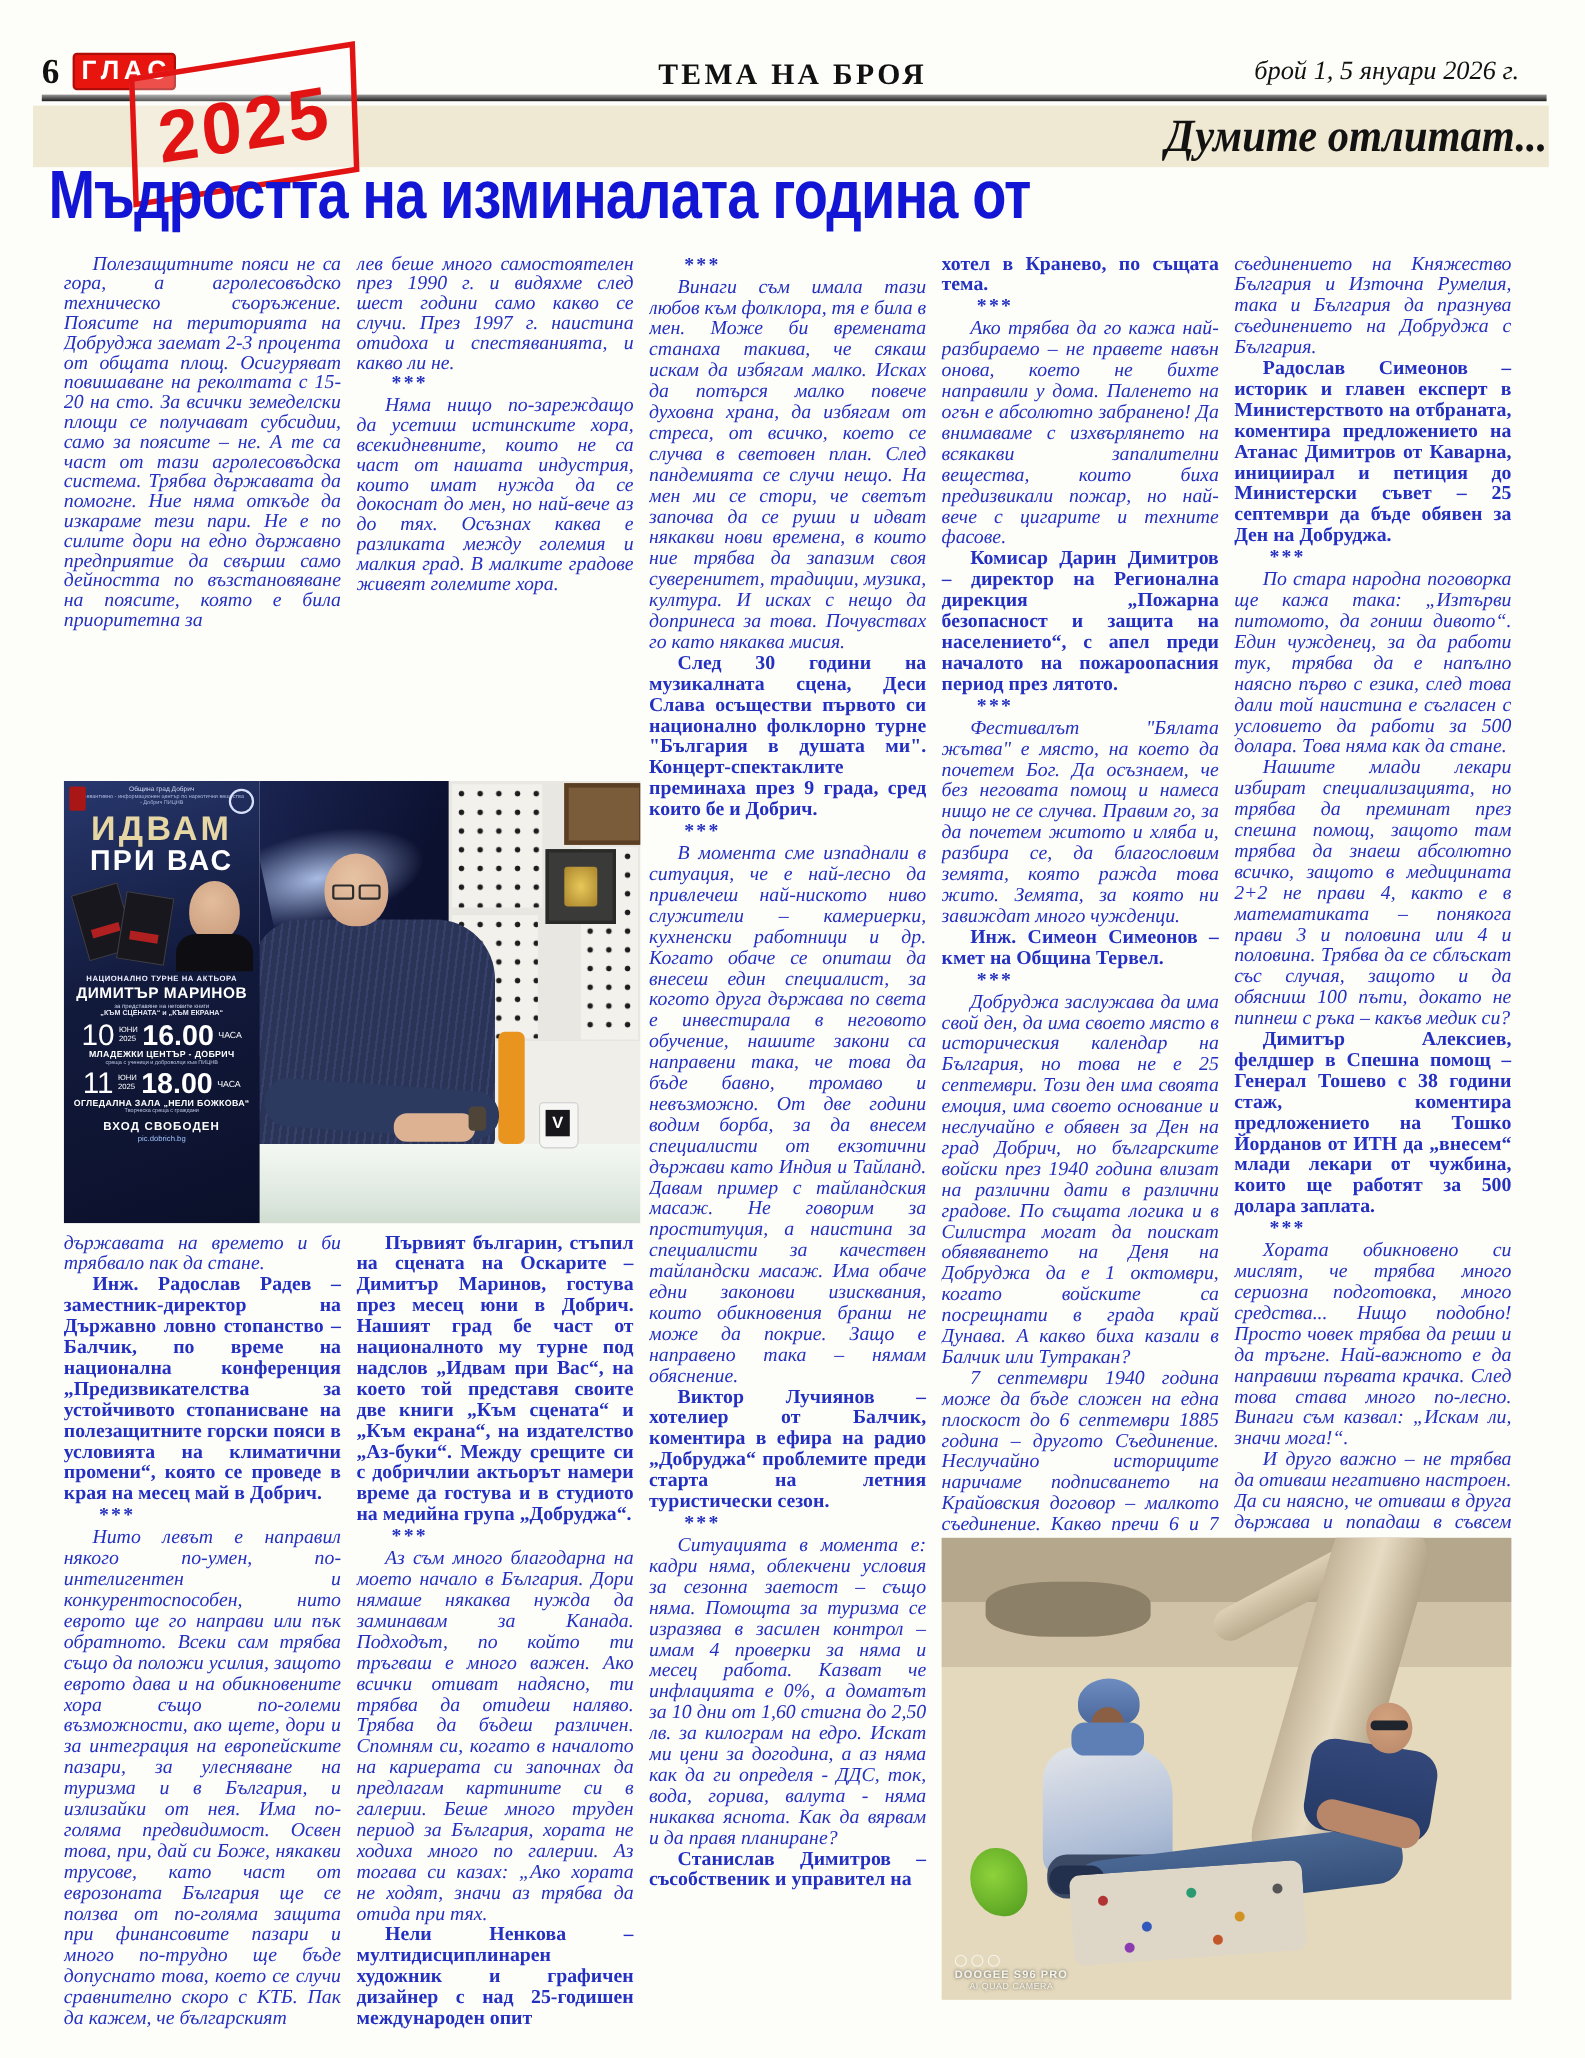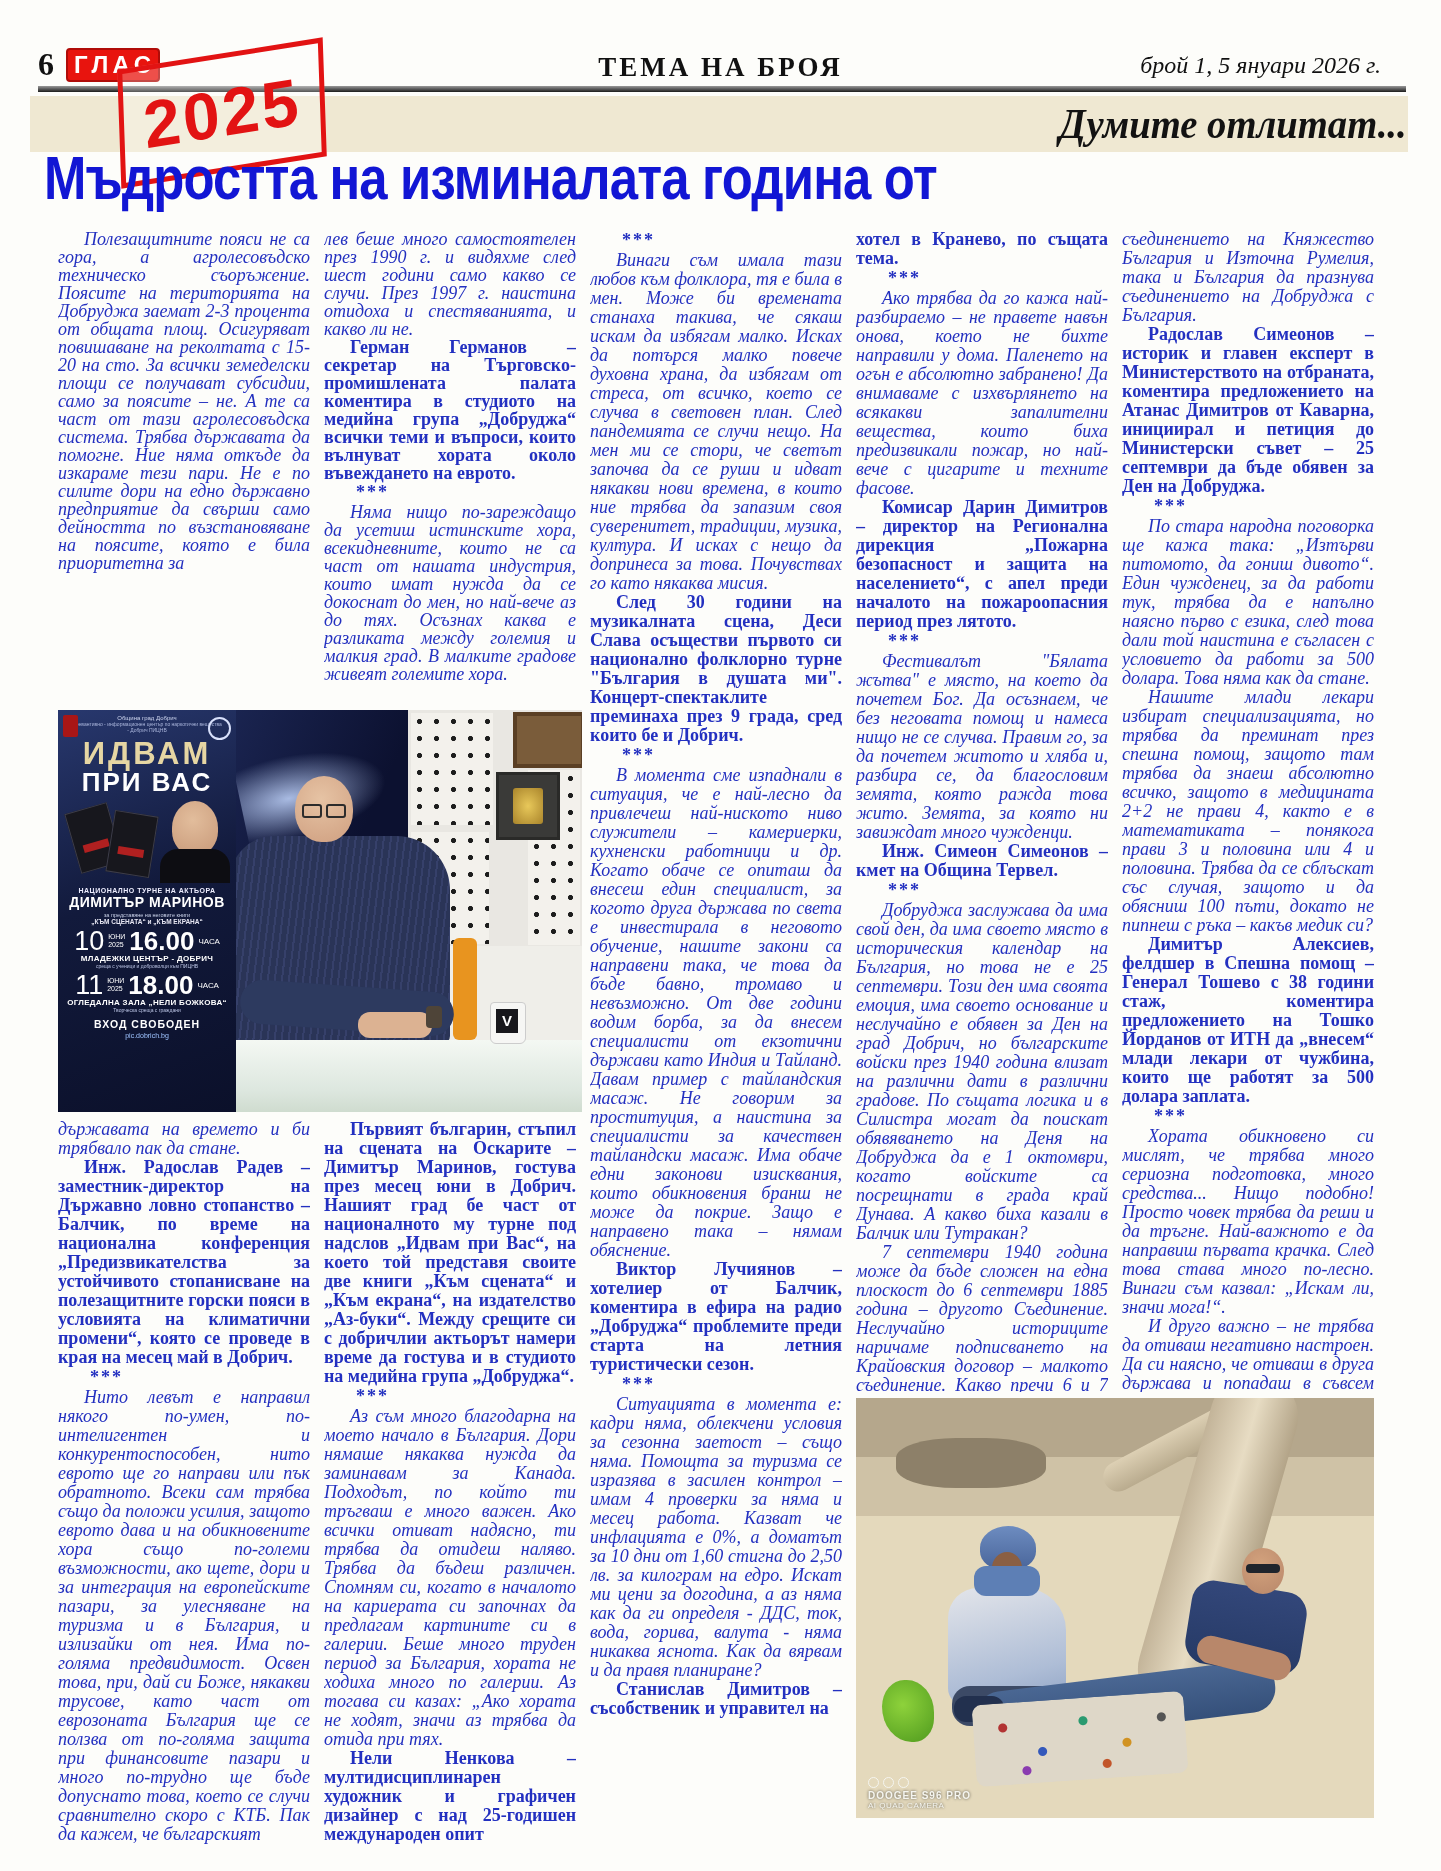--- a/index.html
+++ b/index.html
@@ -162,21 +162,21 @@
           radial-gradient(circle at 52% 28%,#2a9a70 4px,transparent 5px),
           radial-gradient(circle at 72% 58%,#d19222 4px,transparent 5px),
           radial-gradient(circle at 89% 30%,#555 4px,transparent 5px),
           radial-gradient(circle at 24% 84%,#8a3bb0 4px,transparent 5px),
           radial-gradient(circle at 62% 82%,#c2552a 4px,transparent 5px);}
   .ph2-wm{position:absolute;left:12px;bottom:8px;color:#f5f5ef;
         font-family:"Liberation Sans",sans-serif;text-shadow:0 0 3px rgba(0,0,0,.65);}
   .wm-circles{display:flex;gap:4px;margin-bottom:2px;}
   .wm-circles i{display:block;width:9px;height:9px;border:1.5px solid #f5f5ef;border-radius:50%;}
   .wm-l1{font-size:10px;font-weight:bold;letter-spacing:1px;}
-  .wm-l2{font-size:8px;letter-spacing:.5px;}
+  .wm-l2{font-size:8px;letter-spacing:.5px;text-align:center;}
 </style>
 </head>
 <body>
 
 <div class="pagenum">6</div>
 <div class="logo">
   <span>Г</span>
     <span>Л</span>
     <span>А</span>
     <span>С</span>
@@ -190,21 +190,20 @@
     <span>2025</span>
   </div>
 <div class="headline">Мъдростта на изминалата година от</div>
 
 <div class="columns">
   <div class="block" id="c1t">
       <p class="para quote">Полезащитните пояси не са гора, а агролесовъдско техническо съоръжение. Поясите на територията на Добруджа заемат 2-3 процента от общата площ. Осигуряват повишаване на реколтата с 15-20 на сто. За всички земеделски площи се получават субсидии, само за поясите – не. А те са част от тази агролесовъдска система. Трябва държавата да помогне. Ние няма откъде да изкараме тези пари. Не е по силите дори на едно държавно предприятие да свърши само дейността по възстановяване на поясите, която е била приоритетна за</p>
     </div>
   <div class="block" id="c2t">
       <p class="para quote_cont">лев беше много самостоятелен през 1990 г. и видяхме след шест години само какво се случи. През 1997 г. наистина отидоха и спестяванията, и какво ли не.</p>
-      <p class="para attr">Герман Германов – секретар на Търговско-промишлената палата коментира в студиото на медийна група „Добруджа“ всички теми и въпроси, които вълнуват хората около въвеждането на еврото.</p>
       <p class="para sep">***</p>
       <p class="para quote">Няма нищо по-зареждащо да усетиш истинските хора, всекидневните, които не са част от нашата индустрия, които имат нужда да се докоснат до мен, но най-вече аз до тях. Осъзнах каква е разликата между големия и малкия град. В малките градове живеят големите хора.</p>
     </div>
   <div class="block" id="c1b">
       <p class="para quote_cont">държавата на времето и би трябвало пак да стане.</p>
       <p class="para attr">Инж. Радослав Радев – заместник-директор на Държавно ловно стопанство – Балчик, по време на национална конференция „Предизвикателства за устойчивото стопанисване на полезащитните горски пояси в условията на климатични промени“, която се проведе в края на месец май в Добрич.</p>
       <p class="para sep">***</p>
       <p class="para quote">Нито левът е направил някого по-умен, по-интелигентен и конкурентоспособен, нито еврото ще го направи или пък обратното. Всеки сам трябва също да положи усилия, защото еврото дава и на обикновените хора също по-големи възможности, ако щете, дори и за интеграция на европейските пазари, за улесняване на туризма и в България, и излизайки от нея. Има по-голяма предвидимост. Освен това, при, дай си Боже, някакви трусове, като част от еврозоната България ще се ползва от по-голяма защита при финансовите пазари и много по-трудно ще бъде допуснато това, което се случи сравнително скоро с КТБ. Пак да кажем, че българският</p>
     </div>
   <div class="block" id="c2b">

